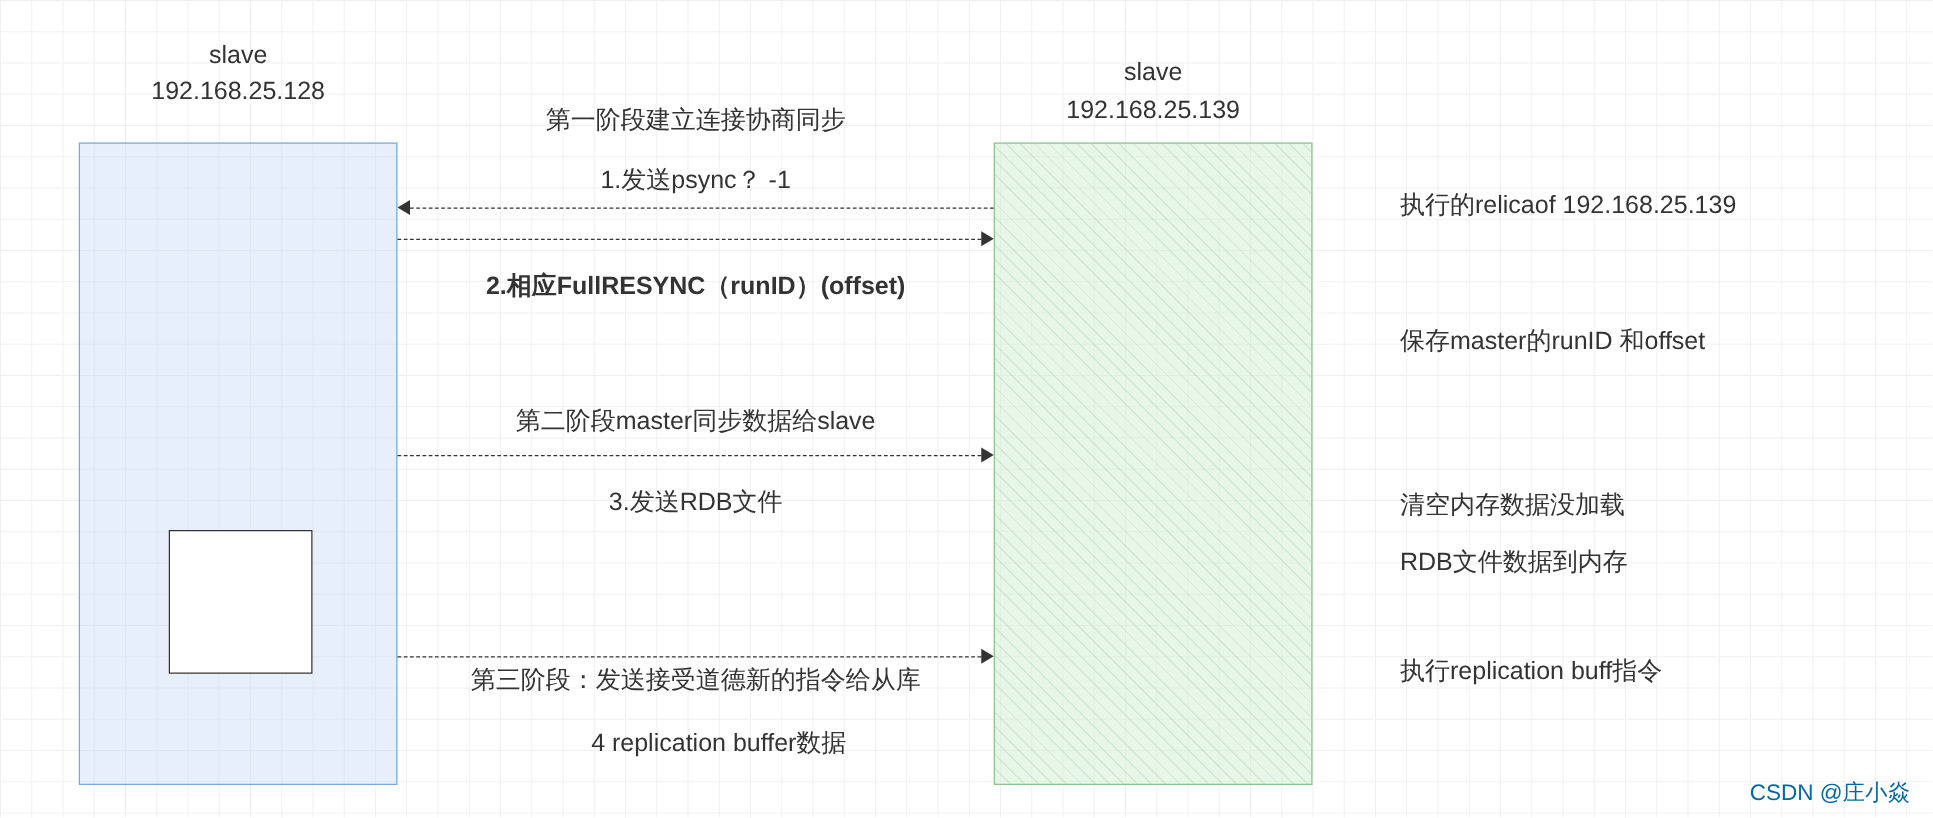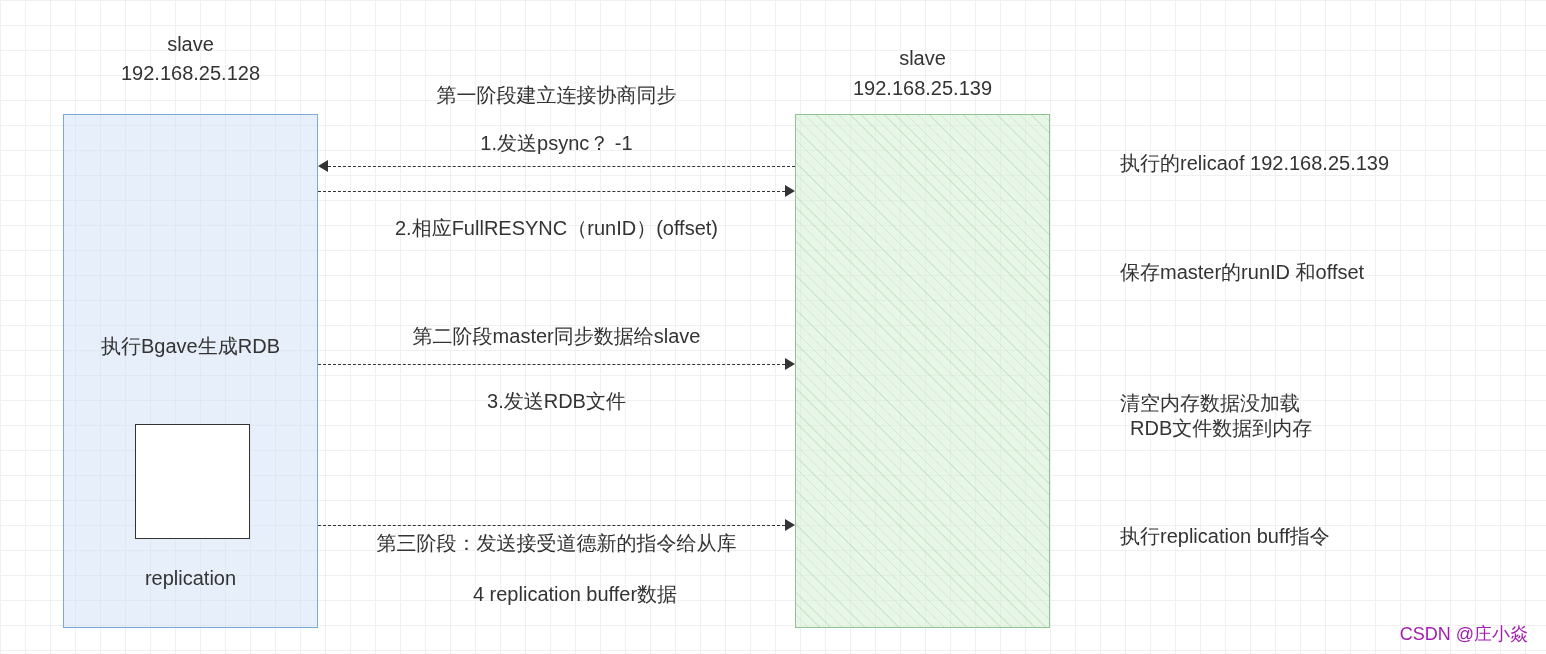--- a/index.html
+++ b/index.html
@@ -63,72 +63,70 @@
       width: 0; height: 0;
       border-top: 6px solid transparent;
       border-bottom: 6px solid transparent;
     }
     .arrow-head-left { border-right: 10px solid #333; }
     .arrow-head-right { border-left: 10px solid #333; }
     .watermark {
       position: absolute;
       right: 18px;
       bottom: 8px;
-      color: #a21caf;
+      color: #0369a1;
       font-size: 18px;
       margin-left: 45px;
     }
     .box-text {
       position: absolute;
       width: 100%;
       text-align: center;
     }
   </style>
 </head>
 <body>
 
 <div class="label" style="left:63px; top:33px; width:255px;">slave</div>
 <div class="label" style="left:63px; top:62px; width:255px;">192.168.25.128</div>
 
 <div class="label" style="left:795px; top:47px; width:255px;">slave</div>
 <div class="label" style="left:795px; top:77px; width:255px;">192.168.25.139</div>
 
 <div class="master-box">
-  <div class="box-text" style="top:218px;">执行Bgave生成RDB</div>
-  <div class="box-text" style="top:452px;">replication</div>
 </div>
 
 <div class="inner-box"></div>
 
 <div class="slave-box"></div>
 
 <div class="label" style="left:318px; top:82px; width:477px;">第一阶段建立连接协商同步</div>
 
 <div class="label" style="left:318px; top:130px; width:477px;">1.发送psync？ -1</div>
 <div class="arrow-line" style="left:328px; top:166px; width:467px;"></div>
 <div class="arrow-head-left" style="left:318px; top:160px;"></div>
 
 <div class="arrow-line" style="left:318px; top:191px; width:467px;"></div>
 <div class="arrow-head-right" style="left:785px; top:185px;"></div>
 
-<div class="label" style="left:318px; top:215px; width:477px;">2.相应FullRESYNC（runID）(offset)</div>
+<div class="label" style="left:318px; top:215px; width:477px;font-weight:bold;">2.相应FullRESYNC（runID）(offset)</div>
 
 <div class="label" style="left:318px; top:323px; width:477px;">第二阶段master同步数据给slave</div>
 
 <div class="arrow-line" style="left:318px; top:364px; width:467px;"></div>
 <div class="arrow-head-right" style="left:785px; top:358px;"></div>
 
 <div class="label" style="left:318px; top:388px; width:477px;">3.发送RDB文件</div>
 
 <div class="label" style="left:318px; top:490px; width:477px;margin-top:40px;">第三阶段：发送接受道德新的指令给从库</div>
 
 <div class="arrow-line" style="left:318px; top:525px; width:467px;"></div>
 <div class="arrow-head-right" style="left:785px; top:519px;"></div>
 
 <div class="label" style="left:318px; top:581px; width:477px;padding-left:37px;">4 replication buffer数据</div>
 
 <div class="label" style="left:1120px; top:150px; text-align:left;">执行的relicaof 192.168.25.139</div>
 <div class="label" style="left:1120px; top:259px; text-align:left;">保存master的runID 和offset</div>
 <div class="label" style="left:1120px; top:390px; text-align:left;">清空内存数据没加载</div>
-<div class="label" style="left:1120px; top:415px; text-align:left;margin-left:10px;">RDB文件数据到内存</div>
+<div class="label" style="left:1120px; top:436px; text-align:left;">RDB文件数据到内存</div>
 <div class="label" style="left:1120px; top:523px; text-align:center;">执行replication buff指令</div>
 
 <div class="watermark">CSDN @庄小焱</div>
 
 </body></html>

